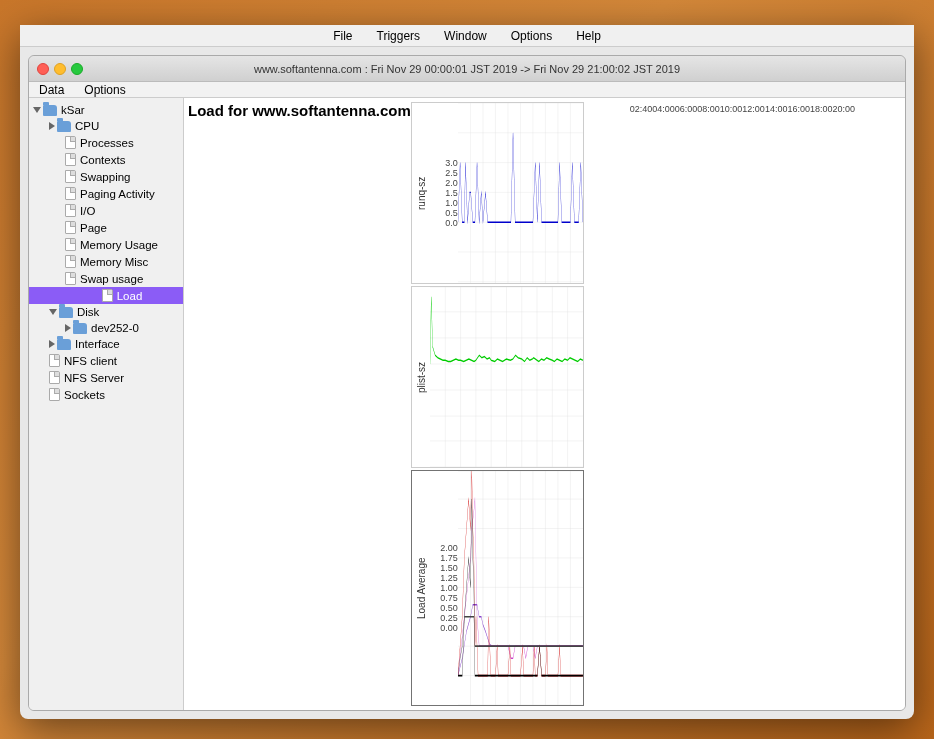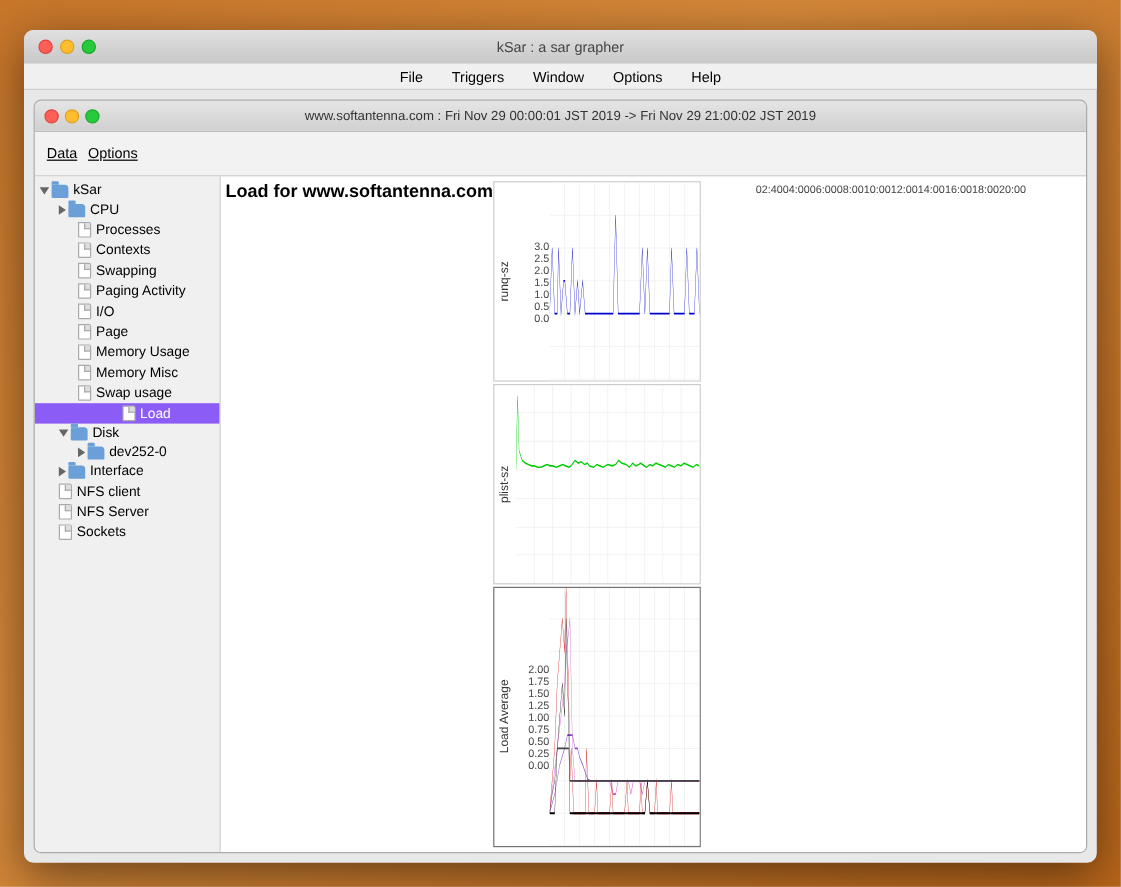--- a/index.html
+++ b/index.html
@@ -112,27 +112,26 @@
       transform: translateX(-50%);
       font-size: 11px;
       color: #333;
       white-space: nowrap;
     }
 
     
     .inner-menu-bar {
       background: #f2f2f2;
       border-bottom: 1px solid #ccc;
-      height: 37px;
+      height: 16px;
       display: flex;
       align-items: center;
       padding: 0 6px;
-      gap: 1px;
-      flex-shrink: 0;
-      text-decoration: underline;
+      gap: 12px;
+      flex-shrink: 0;
     }
     .inner-menu-item {
       font-size: 12px;
       color: #000;
       cursor: pointer;
       padding: 2px 4px;
     }
 
     
     .main-content {
@@ -305,28 +304,20 @@
       font-size: 9px;
       color: #444;
       flex-shrink: 0;
     }
   </style>
 </head>
 <body>
 
 <div class="app-window">
 
-  <div class="title-bar">
-    <div class="traffic-lights">
-      <div class="traffic-light tl-close"></div>
-      <div class="traffic-light tl-minimize"></div>
-      <div class="traffic-light tl-maximize"></div>
-    </div>
-    <span class="title-bar-text">kSar : a sar grapher</span>
-  </div>
 
   <div class="menu-bar">
     <span class="menu-item">File</span>
     <span class="menu-item">Triggers</span>
     <span class="menu-item">Window</span>
     <span class="menu-item">Options</span>
     <span class="menu-item">Help</span>
   </div>
 
   <div class="inner-window">

